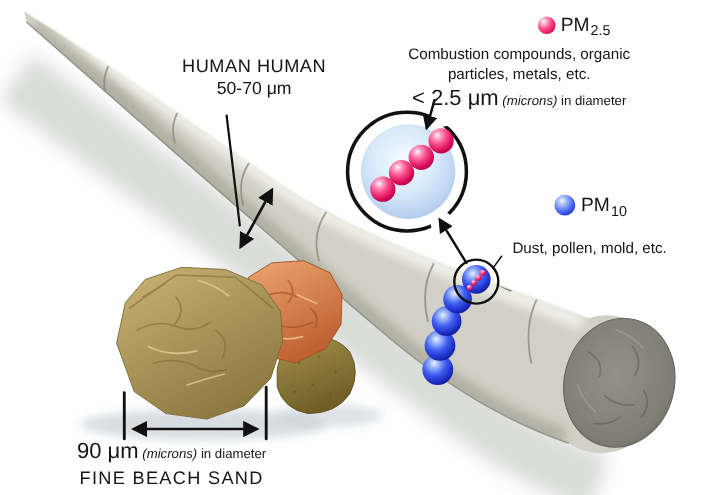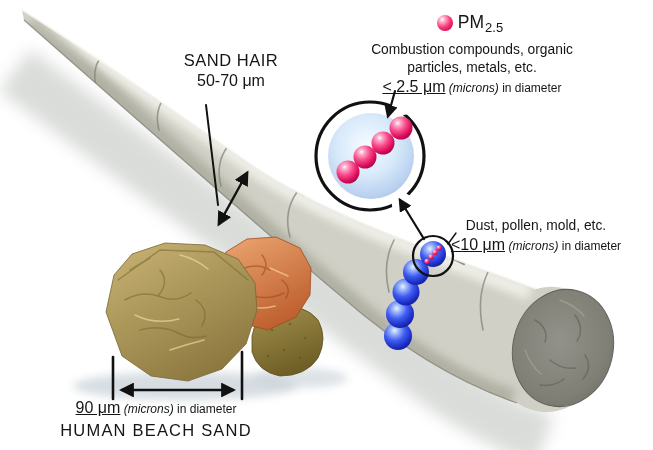--- a/index.html
+++ b/index.html
@@ -7,25 +7,25 @@
     position:relative;width:653px;height:450px;background:#ffffff;overflow:hidden;
     font-family:"Liberation Sans",sans-serif;color:#151515;
   }
   .stage svg{position:absolute;left:0;top:0;}
   .abs{position:absolute;}
   .ctr{text-align:center;line-height:1.25;}
   .t-title{font-size:16.5px;letter-spacing:.5px;}
   .t-size{font-size:16px;}
   .t-small{font-size:12px;}
   .t-desc{font-size:13.8px;line-height:1.3;}
-  .t-big{font-size:16px;text-decoration:underline;}
+  .t-big{font-size:20px;}
   .it{font-style:italic;}
   .sand-title{font-size:16.5px;letter-spacing:1.2px;margin-top:2px;}
   .hh-label{left:128px;top:50px;width:206px;}
-  .pm25-head{left:385px;top:12px;width:170px;text-align:center;}
+  .pm25-head{left:385px;top:12px;width:170px;text-align:right;}
   .pm25-desc{left:362px;top:41px;width:220px;}
   .pm10-head{left:452px;top:176px;width:170px;text-align:center;}
   .pm10-desc{left:425px;top:217px;width:222px;}
   .sand-label{left:58px;top:398px;width:196px;}
   .dot{display:inline-block;border-radius:50%;vertical-align:-3px;margin-right:5px;}
   .dot-pink{width:16px;height:16px;
     background:radial-gradient(circle at 33% 28%, #ffffff 0%, #ffacc9 18%, #f8407f 48%, #dd0f5c 75%, #a80040 100%);}
   .dot-blue{width:19px;height:19px;vertical-align:-4px;
     background:radial-gradient(circle at 36% 30%, #eef5ff 0%, #9ab4fb 25%, #3f5cf0 60%, #1a2cc0 85%, #111c94 100%);}
   .pm-name{font-size:17.5px;}
@@ -205,36 +205,38 @@
       <path d="M 395,91 L 388,116" stroke-width="2.2" marker-end="url(#ah)"></path>
       <path d="M 424,239 L 400,200" stroke-width="2.2" marker-end="url(#ah)"></path>
       <path d="M 456,233 L 448,244" stroke-width="1.4"></path>
       <path d="M 113,357 L 113,399" stroke-width="2.6"></path>
       <path d="M 242,352 L 242,399" stroke-width="2.6"></path>
       <path d="M 122,390 L 233,390" stroke-width="2.4" marker-start="url(#ah)" marker-end="url(#ah)"></path>
     </g>
   </svg>
 
   <div class="abs hh-label ctr">
-    <div class="t-title">SAND HAIR</div>
+    <div class="t-title">HUMAN HUMAN</div>
     <div class="t-size">50-70 μm</div>
   </div>
 
   <div class="abs pm25-head">
     <span class="dot dot-pink"></span><span class="pm-name">PM</span><span class="pm-sub">2.5</span>
   </div>
   <div class="abs pm25-desc ctr">
     <div class="t-desc">Combustion compounds, organic</div>
     <div class="t-desc">particles, metals, etc.</div>
     <div><span class="t-big">&lt; 2.5 μm</span><span class="t-small"> </span><span class="t-small it">(microns)</span><span class="t-small"> in diameter</span></div>
   </div>
 
+  <div class="abs pm10-head">
+    <span class="dot dot-blue"></span><span class="pm-name">PM</span><span class="pm-sub">10</span>
+  </div>
   <div class="abs pm10-desc ctr">
     <div class="t-desc">Dust, pollen, mold, etc.</div>
-    <div><span class="t-big">&lt;10 μm</span><span class="t-small"> </span><span class="t-small it">(microns)</span><span class="t-small"> in diameter</span></div>
   </div>
 
   <div class="abs sand-label ctr">
     <div><span class="t-big">90 μm</span><span class="t-small"> </span><span class="t-small it">(microns)</span><span class="t-small"> in diameter</span></div>
-    <div class="sand-title">HUMAN BEACH SAND</div>
+    <div class="sand-title">FINE BEACH SAND</div>
   </div>
 
 </div>
 
 </body></html>

